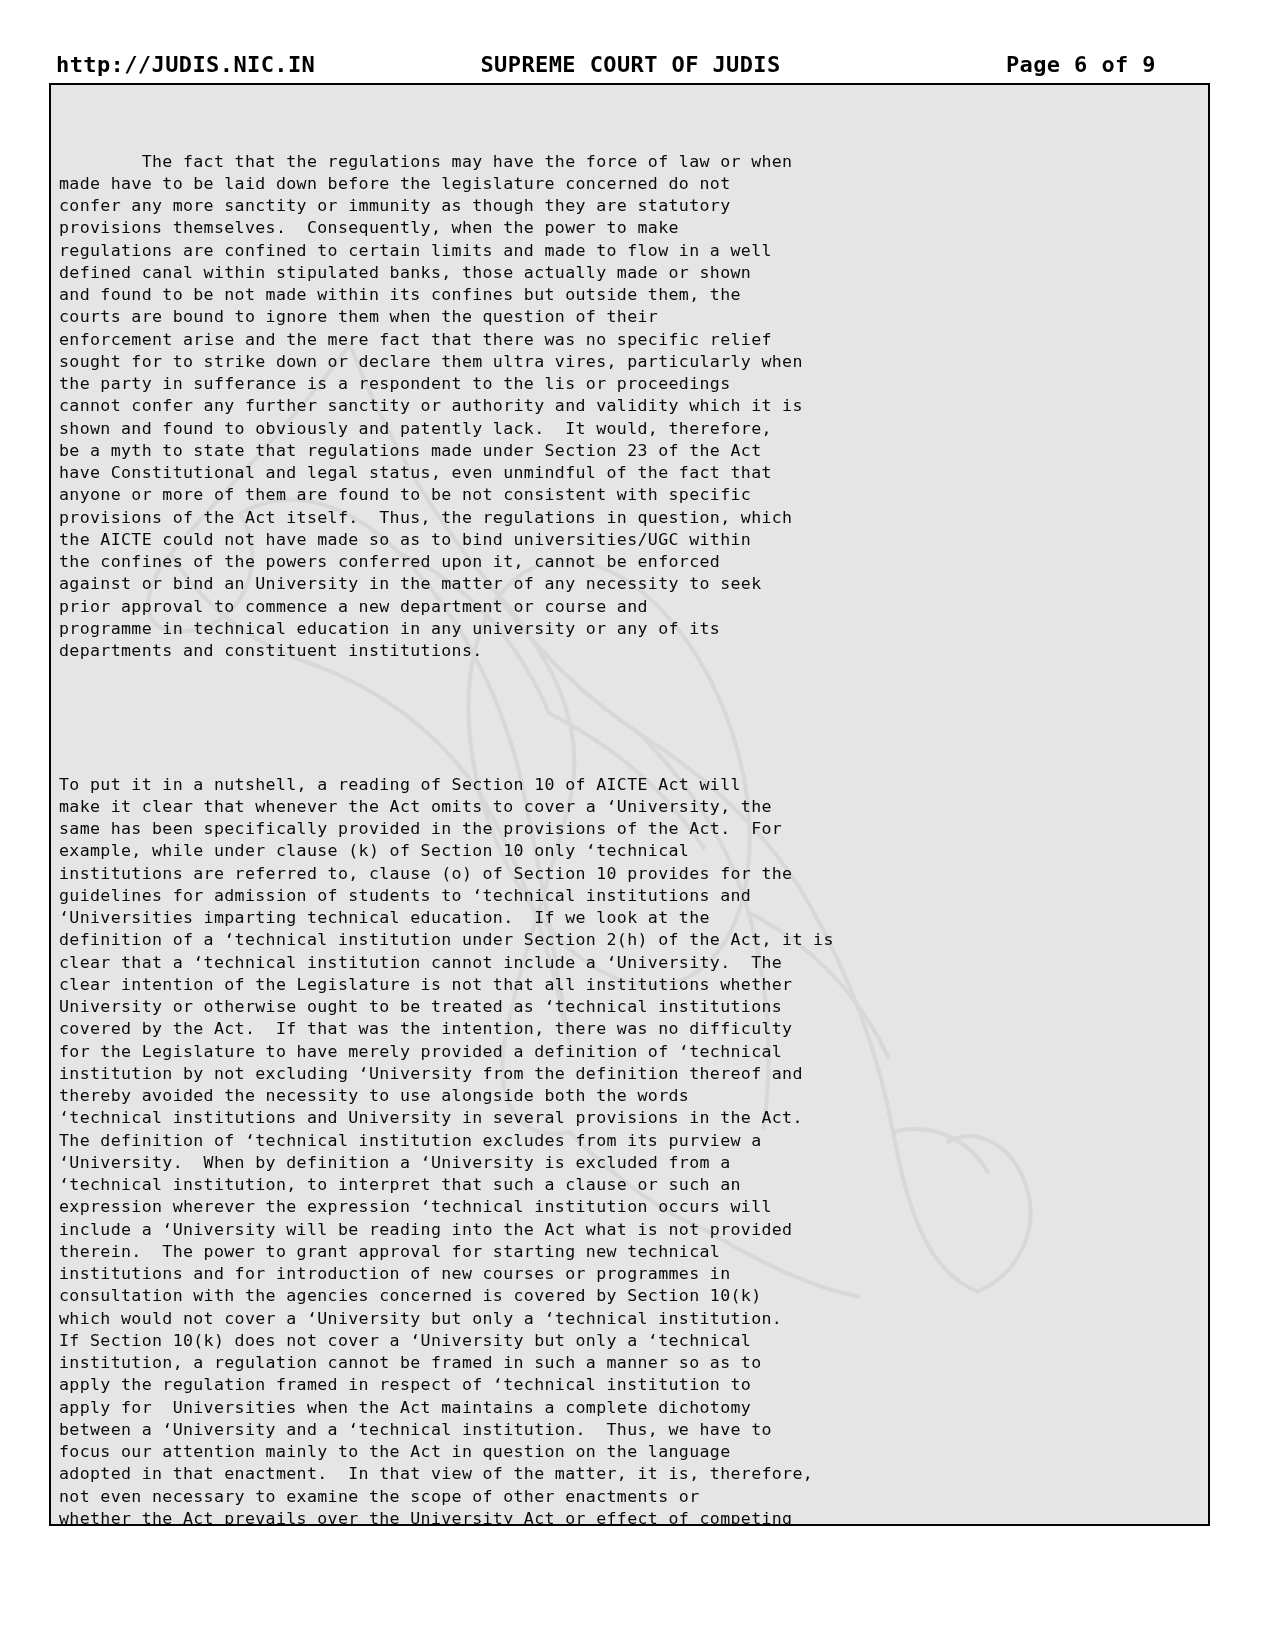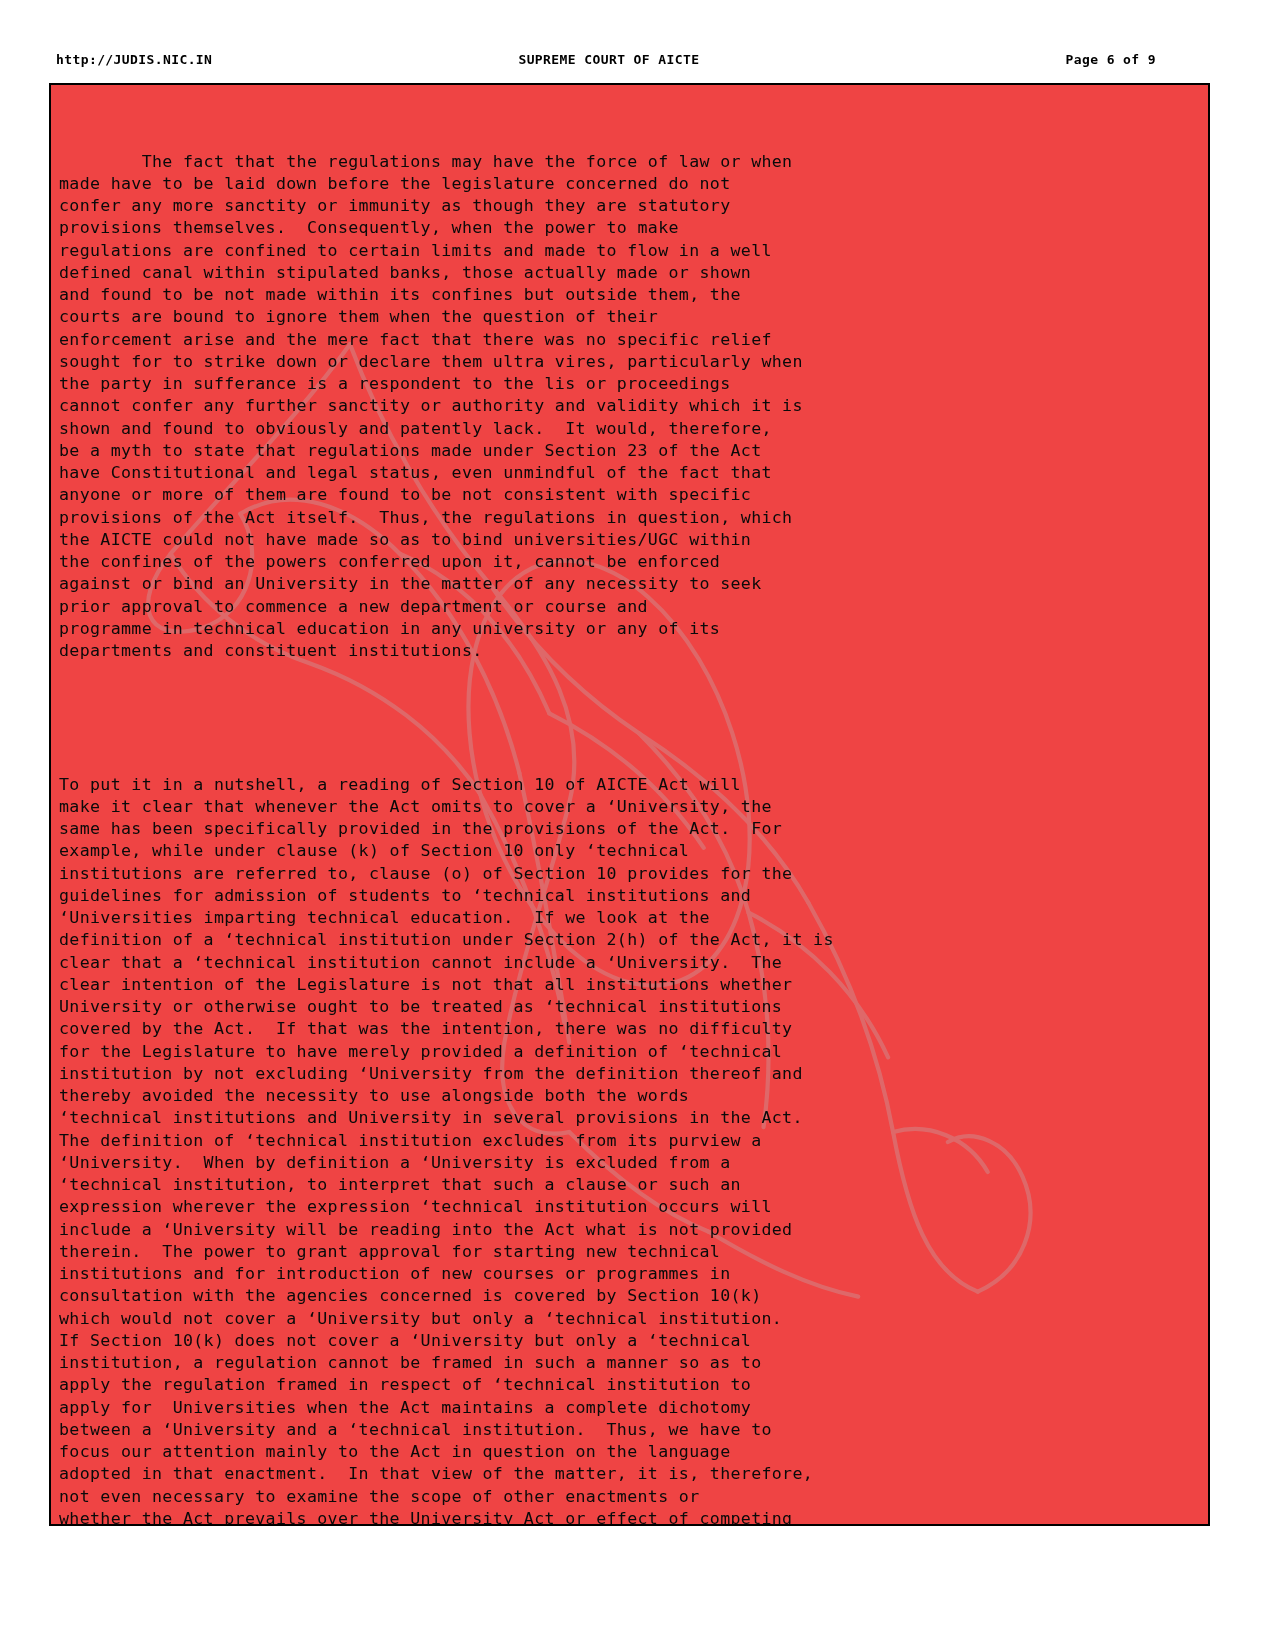--- a/index.html
+++ b/index.html
@@ -20,21 +20,21 @@
   #page-header {
     position: absolute;
     top: 52px;
     left: 56px;
     width: 1100px;
     height: 26px;
     display: flex;
     align-items: baseline;
     font-family: "DejaVu Sans Mono", "Liberation Mono", monospace;
     font-weight: bold;
-    font-size: 13px;
+    font-size: 22px;
     letter-spacing: 0.4px;
     white-space: pre;
   }
   #page-header .hdr-left {
     flex: 0 0 auto;
   }
   #page-header .hdr-center {
     flex: 1 1 auto;
     text-align: center;
     padding-right: 60px;
@@ -45,21 +45,21 @@
   }
 
   
   #doc-frame {
     position: absolute;
     top: 83px;
     left: 49px;
     width: 1161px;
     height: 1443px;
     border: 2px solid #000000;
-    background: #ef4444;
+    background: #e5e5e5;
     box-sizing: border-box;
     overflow: hidden;
   }
 
   
   #watermark {
     position: absolute;
     top: 0;
     left: 0;
     width: 100%;
@@ -87,21 +87,21 @@
   #doc-body .blank {
     display: block;
     height: 22.25px;
   }
 </style>
 </head>
 <body>
 
 <div id="page-header">
   <span class="hdr-left">http://JUDIS.NIC.IN</span>
-  <span class="hdr-center">SUPREME COURT OF AICTE</span>
+  <span class="hdr-center">SUPREME COURT OF JUDIS</span>
   <span class="hdr-right">Page 6 of 9</span>
 </div>
 
 <div id="doc-frame">
 
   <svg id="watermark" viewBox="0 0 1161 1443" preserveAspectRatio="none" aria-hidden="true">
     <g fill="none" stroke="#b9bcc0" stroke-width="4.2" stroke-linecap="round" stroke-linejoin="round">
       <path d="M300 260 C 250 330, 180 400, 120 470 C 80 520, 95 560, 150 545 C 200 530, 215 470, 190 430"></path>
       <path d="M300 260 C 330 340, 380 430, 440 500 C 500 570, 540 640, 520 720"></path>
       <path d="M190 430 C 240 400, 300 420, 350 470 C 410 530, 450 610, 470 690"></path>

